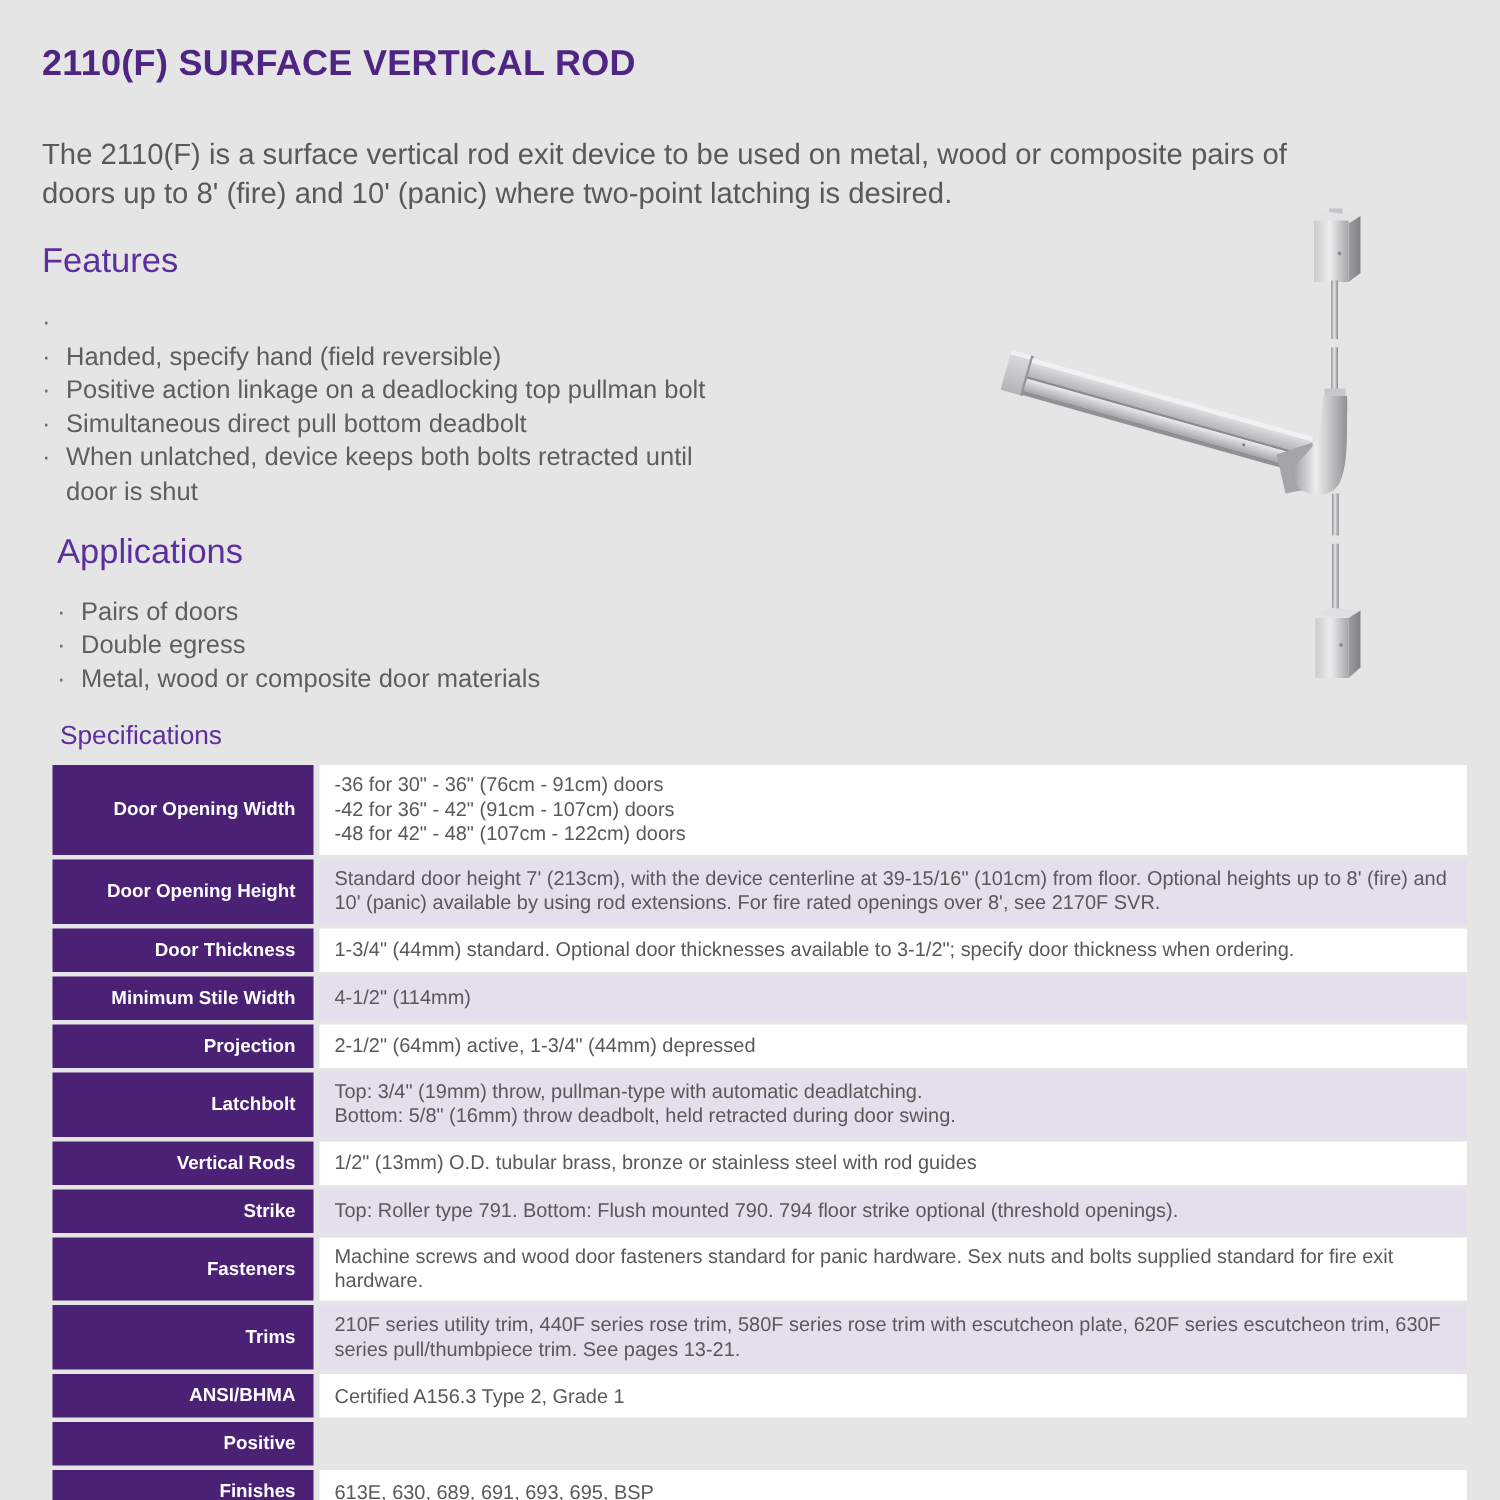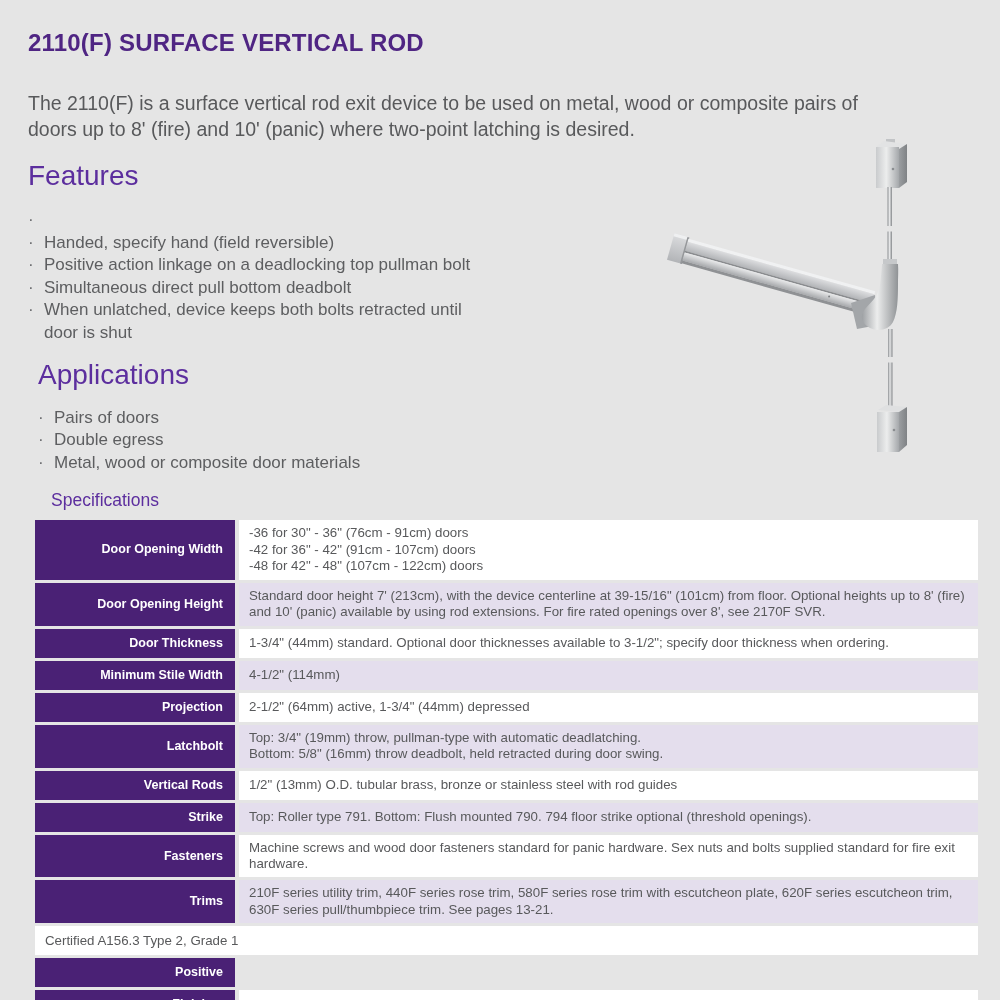--- a/index.html
+++ b/index.html
@@ -7,34 +7,34 @@
     position:relative;width:1000px;height:1000px;background:#e5e5e5;overflow:hidden;
     font-family:"Liberation Sans",sans-serif;color:#58595b;
   }
   .title{
     margin:29px 0 0 28px;font-size:24px;font-weight:bold;color:#4f2583;letter-spacing:.2px;
   }
   .intro{
     margin:34px 0 0 28px;width:962px;font-size:19.5px;line-height:1.32;color:#58595b;
     white-space:pre-line;
   }
-  .h2{font-size:28px;font-weight:normal;color:#5c2e9e;}
+  .h2{font-size:23px;font-weight:normal;color:#5c2e9e;}
   .h-features{margin:18px 0 0 28px;}
   .h-apps{margin:15px 0 16px 38px;}
   .list{font-size:17px;color:#5d5e60;}
   .features-list{margin:17px 0 0 28px;max-width:545px;}
   .apps-list{margin:14px 0 0 38px;max-width:545px;}
   .li{display:flex;line-height:22.4px;}
   .dot{flex:none;width:16px;color:#6d6e71;}
   .li-text{white-space:pre-line;}
-  .h3{margin:16px 0 0 51px;font-size:17.5px;font-weight:normal;color:#5c2e9e;}
+  .h3{margin:16px 0 0 40px;font-size:17.5px;font-weight:normal;color:#5c2e9e;}
   .spec-table{margin:9px 0 0 35px;width:943px;display:flex;flex-direction:column;gap:3px;}
   .row{display:flex;gap:4px;min-height:29px;}
   .lbl{
-    flex:none;width:200px;box-sizing:border-box;background:#4a2175;color:#fff;
+    flex:none;width:174px;box-sizing:border-box;background:#4a2175;color:#fff;
     font-size:12.5px;font-weight:bold;display:flex;align-items:center;justify-content:flex-end;
     text-align:right;padding:4px 12px 4px 8px;line-height:1.2;
   }
   .val{
     flex:1;box-sizing:border-box;background:#fff;display:flex;flex-direction:column;
     justify-content:center;padding:5px 10px;font-size:13.3px;line-height:1.24;color:#58595b;
   }
   .row:nth-child(even) .val{background:#e4deed;}
   .product{position:absolute;left:645px;top:125px;width:340px;height:340px;}
 </style>
@@ -163,20 +163,21 @@
   </div>
 
   <div class="row">
     <div class="lbl">Trims</div>
     <div class="val">
           <div>210F series utility trim, 440F series rose trim, 580F series rose trim with escutcheon plate, 620F series escutcheon trim, 630F series pull/thumbpiece trim. See pages 13-21.</div>
         </div>
   </div>
 
   <div class="row">
+    <div class="lbl">ANSI/BHMA</div>
     <div class="val">
           <div>Certified A156.3 Type 2, Grade 1</div>
         </div>
   </div>
 
   <div class="row">
     <div class="lbl">Positive</div>
   </div>
 
   <div class="row">

